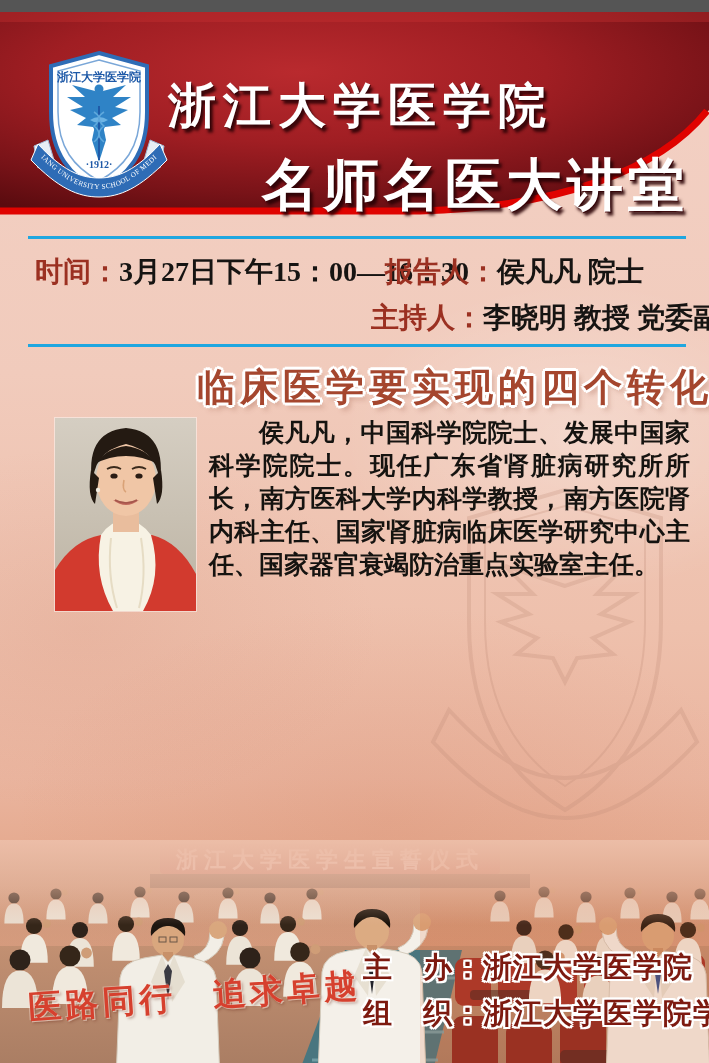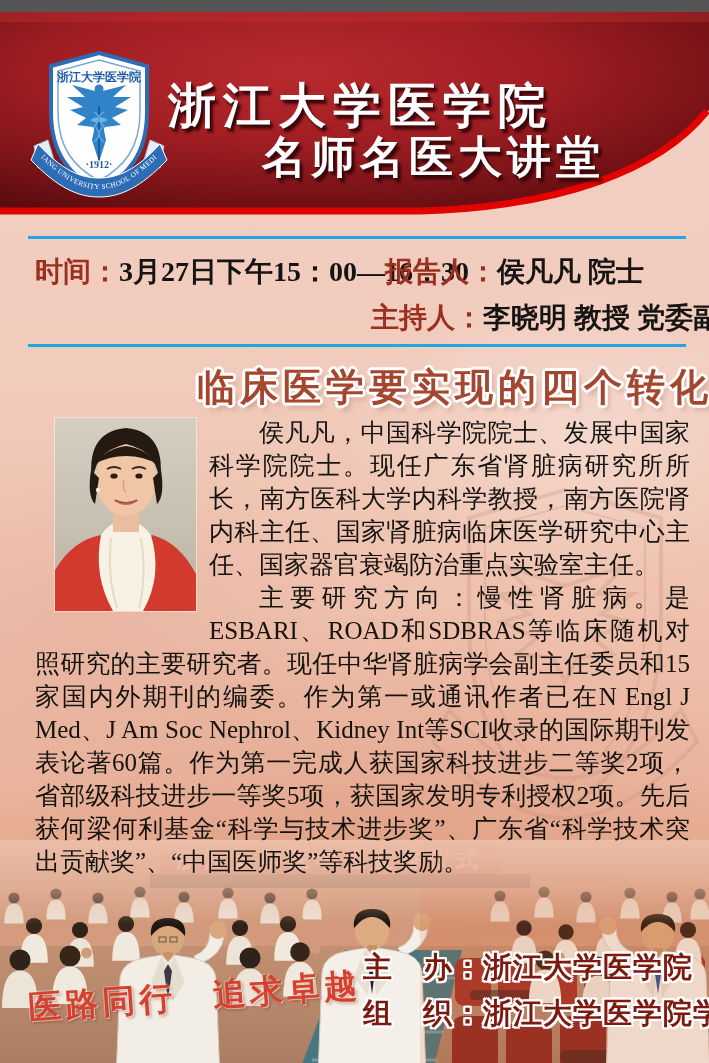--- a/index.html
+++ b/index.html
@@ -10,37 +10,37 @@
       radial-gradient(ellipse 340px 220px at 82% 40%, rgba(255,255,255,.28), rgba(255,255,255,0) 70%),
       radial-gradient(ellipse 420px 260px at 12% 58%, rgba(198,118,96,.14), rgba(198,118,96,0) 70%),
       radial-gradient(ellipse 520px 300px at 55% 76%, rgba(205,120,88,.18), rgba(205,120,88,0) 72%),
       linear-gradient(180deg,#f3d1c5 0%,#f1cbbc 34%,#eec0ac 58%,#eab59f 72%,#e3a588 82%,#dd9a7c 100%);
   }
   
   .header-svg{position:absolute;left:0;top:0;z-index:6;}
   .htitle{position:absolute;z-index:7;color:#fff;font-weight:bold;white-space:nowrap;
     text-shadow:3px 4px 3px rgba(42,2,6,.9),1px 1px 0 rgba(80,8,12,.9);}
   .htitle.t1{left:168px;top:62px;font-size:48px;letter-spacing:7px;}
-  .htitle.t2{left:262px;top:116px;font-size:44px;letter-spacing:5px;}
+  .htitle.t2{left:262px;top:136px;font-size:56px;letter-spacing:5px;}
   .logo-box{position:absolute;left:28px;top:36px;width:142px;height:152px;z-index:8;}
   
   .rule{position:absolute;left:28px;width:658px;height:3px;background:#1fa7e0;z-index:5;}
   .rule.r1{top:224px;} .rule.r2{top:332px;}
   .info-cell{position:absolute;z-index:5;font-size:28px;font-weight:bold;white-space:nowrap;color:#161412;}
   .info-cell .lbl{color:#9b3021;}
   #cell-time{left:35px;top:241px;} #cell-speaker{left:385px;top:241px;}
   #cell-venue{left:35px;top:287px;} #cell-host{left:371px;top:287px;}
   
   .lecture-title{position:absolute;left:4px;top:350px;width:709px;text-align:right;z-index:5;
     font-size:38px;font-weight:bold;letter-spacing:5px;color:#a5462e;white-space:nowrap;
     text-shadow:-2px -2px 0 #fff,2px -2px 0 #fff,-2px 2px 0 #fff,2px 2px 0 #fff,0 -3px 0 #fff,0 3px 0 #fff,-3px 0 0 #fff,3px 0 0 #fff,4px 5px 5px rgba(150,80,60,.35);}
   
   .watermark{position:absolute;left:425px;top:462px;z-index:1;opacity:.5;}
   .bio{position:absolute;left:35px;top:404px;width:655px;z-index:4;
-    font-size:25px;line-height:33px;font-weight:normal;color:#151310;
+    font-size:25px;line-height:33px;font-weight:bold;color:#151310;
     text-align:justify;text-justify:inter-ideograph;}
   .bio p{margin:0;text-indent:2em;}
   .speaker-photo{float:left;width:141px;height:193px;margin:2px 13px 4px 20px;
     box-shadow:0 0 0 1px rgba(255,255,255,.45);}
   
   .crowd{position:absolute;left:0;top:828px;z-index:2;}
   
   .org-line{position:absolute;z-index:9;font-size:29px;font-weight:bold;color:#7d1a10;letter-spacing:1px;white-space:nowrap;
     text-shadow:-2px -2px 0 #fff,2px -2px 0 #fff,-2px 2px 0 #fff,2px 2px 0 #fff,0 -2px 0 #fff,0 2px 0 #fff,-2px 0 0 #fff,2px 0 0 #fff;text-align:right;}
   #org1{left:363px;top:936px;} #org2{left:363px;top:982px;}
@@ -274,21 +274,20 @@
         <ellipse cx="59" cy="58" rx="3.6" ry="2.6" fill="#2a1c14"></ellipse>
         <ellipse cx="84" cy="58" rx="3.6" ry="2.6" fill="#2a1c14"></ellipse>
         <path d="M52,51 Q59,47 66,51 M77,51 Q84,47 91,51" stroke="#3a2a1c" stroke-width="1.8" fill="none"></path>
         <path d="M69,62 Q67,72 71,74" stroke="#d9a277" stroke-width="1.6" fill="none"></path>
         <path d="M58,82 Q71,92 84,82 Q71,86 58,82 Z" fill="#c0685c"></path>
         <path d="M60,82 Q71,88 82,82" stroke="#a5564c" stroke-width="1.5" fill="none"></path>
         <circle cx="43" cy="72" r="2.2" fill="#f2ece0"></circle>
       </svg>
     </div>
     <p>侯凡凡，中国科学院院士、发展中国家科学院院士。现任广东省肾脏病研究所所长，南方医科大学内科学教授，南方医院肾内科主任、国家肾脏病临床医学研究中心主任、国家器官衰竭防治重点实验室主任。</p>
-    <p>主要研究方向：慢性肾脏病。是ESBARI、ROAD和SDBRAS等临床随机对照研究的主要研究者。现任中华肾脏病学会副主任委员和15家国内外期刊的编委。作为第一或通讯作者已在N Engl J Med、J Am Soc Nephrol、Kidney Int等SCI收录的国际期刊发表论著60篇。作为第一完成人获国家科技进步二等奖2项，省部级科技进步一等奖5项，获国家发明专利授权2项。先后获何梁何利基金“科学与技术进步奖”、广东省“科学技术突出贡献奖”、“中国医师奖”等科技奖励。</p>
   </div>
 
   <div class="org-line" id="org1">
     <span>主　办：</span><span>浙江大学医学院</span>
   </div>
   <div class="org-line" id="org2">
     <span>组　织：</span><span>浙江大学医学院学工办</span>
   </div>
   <div class="slogan">医路同行　追求卓越</div>
 

